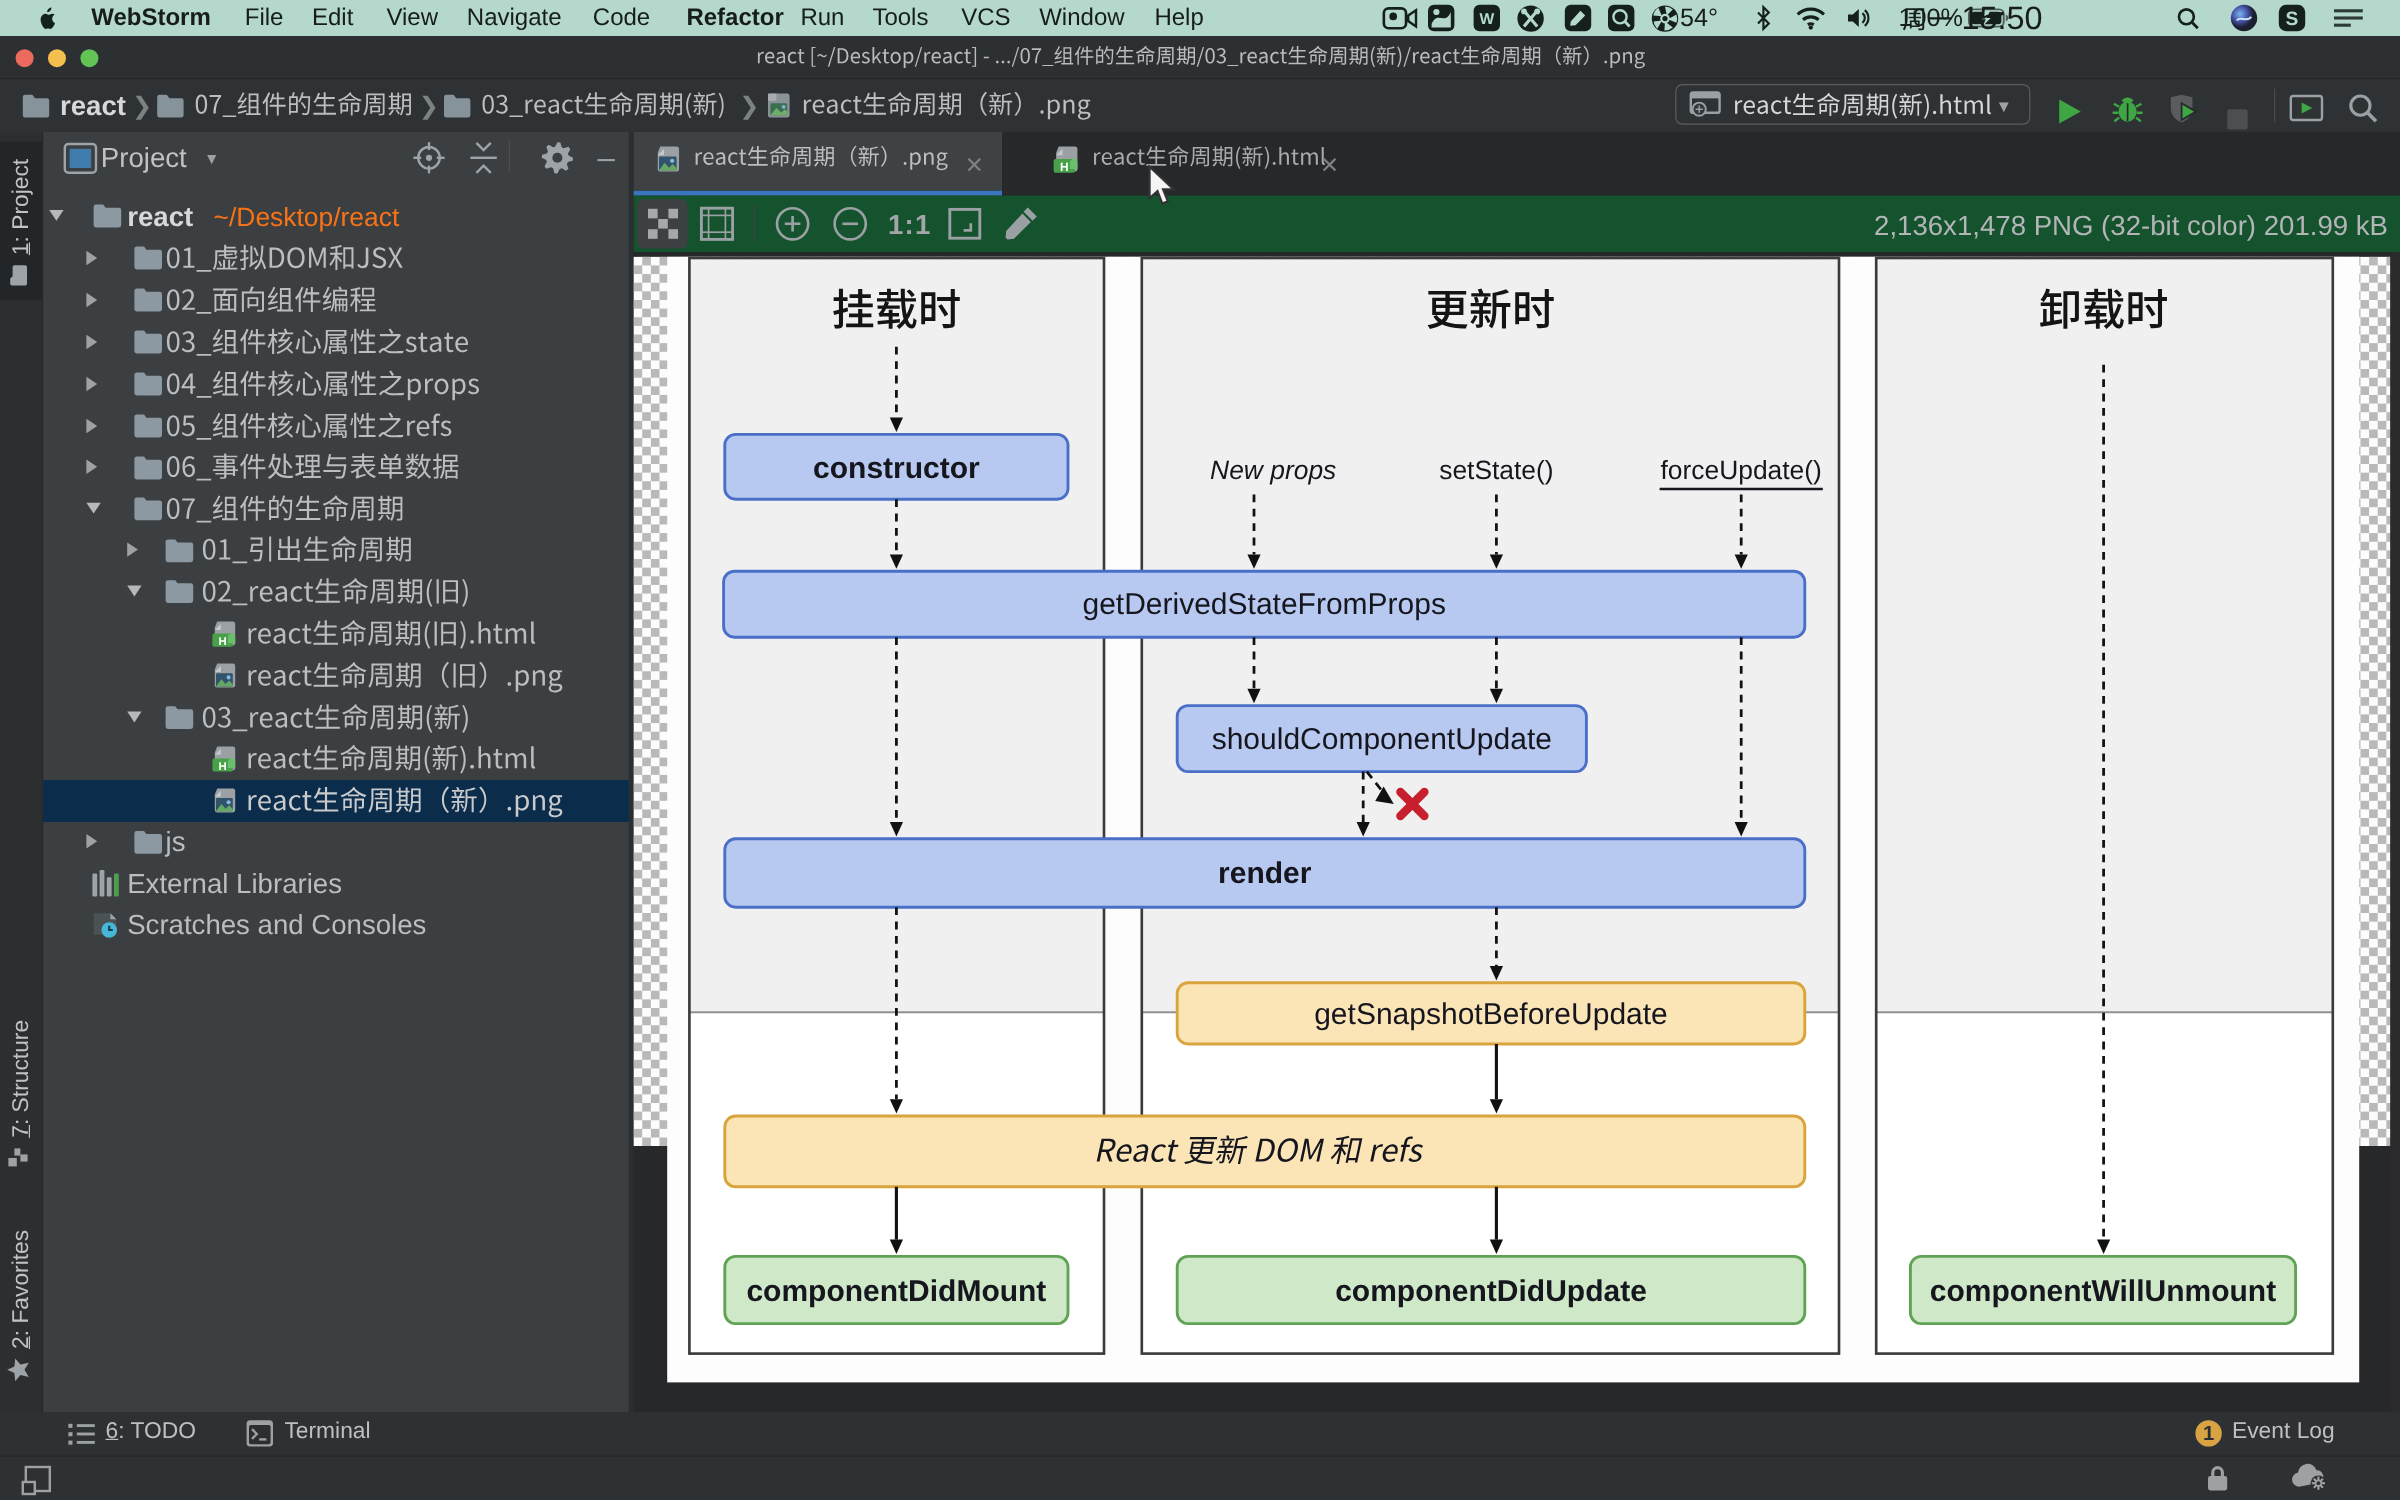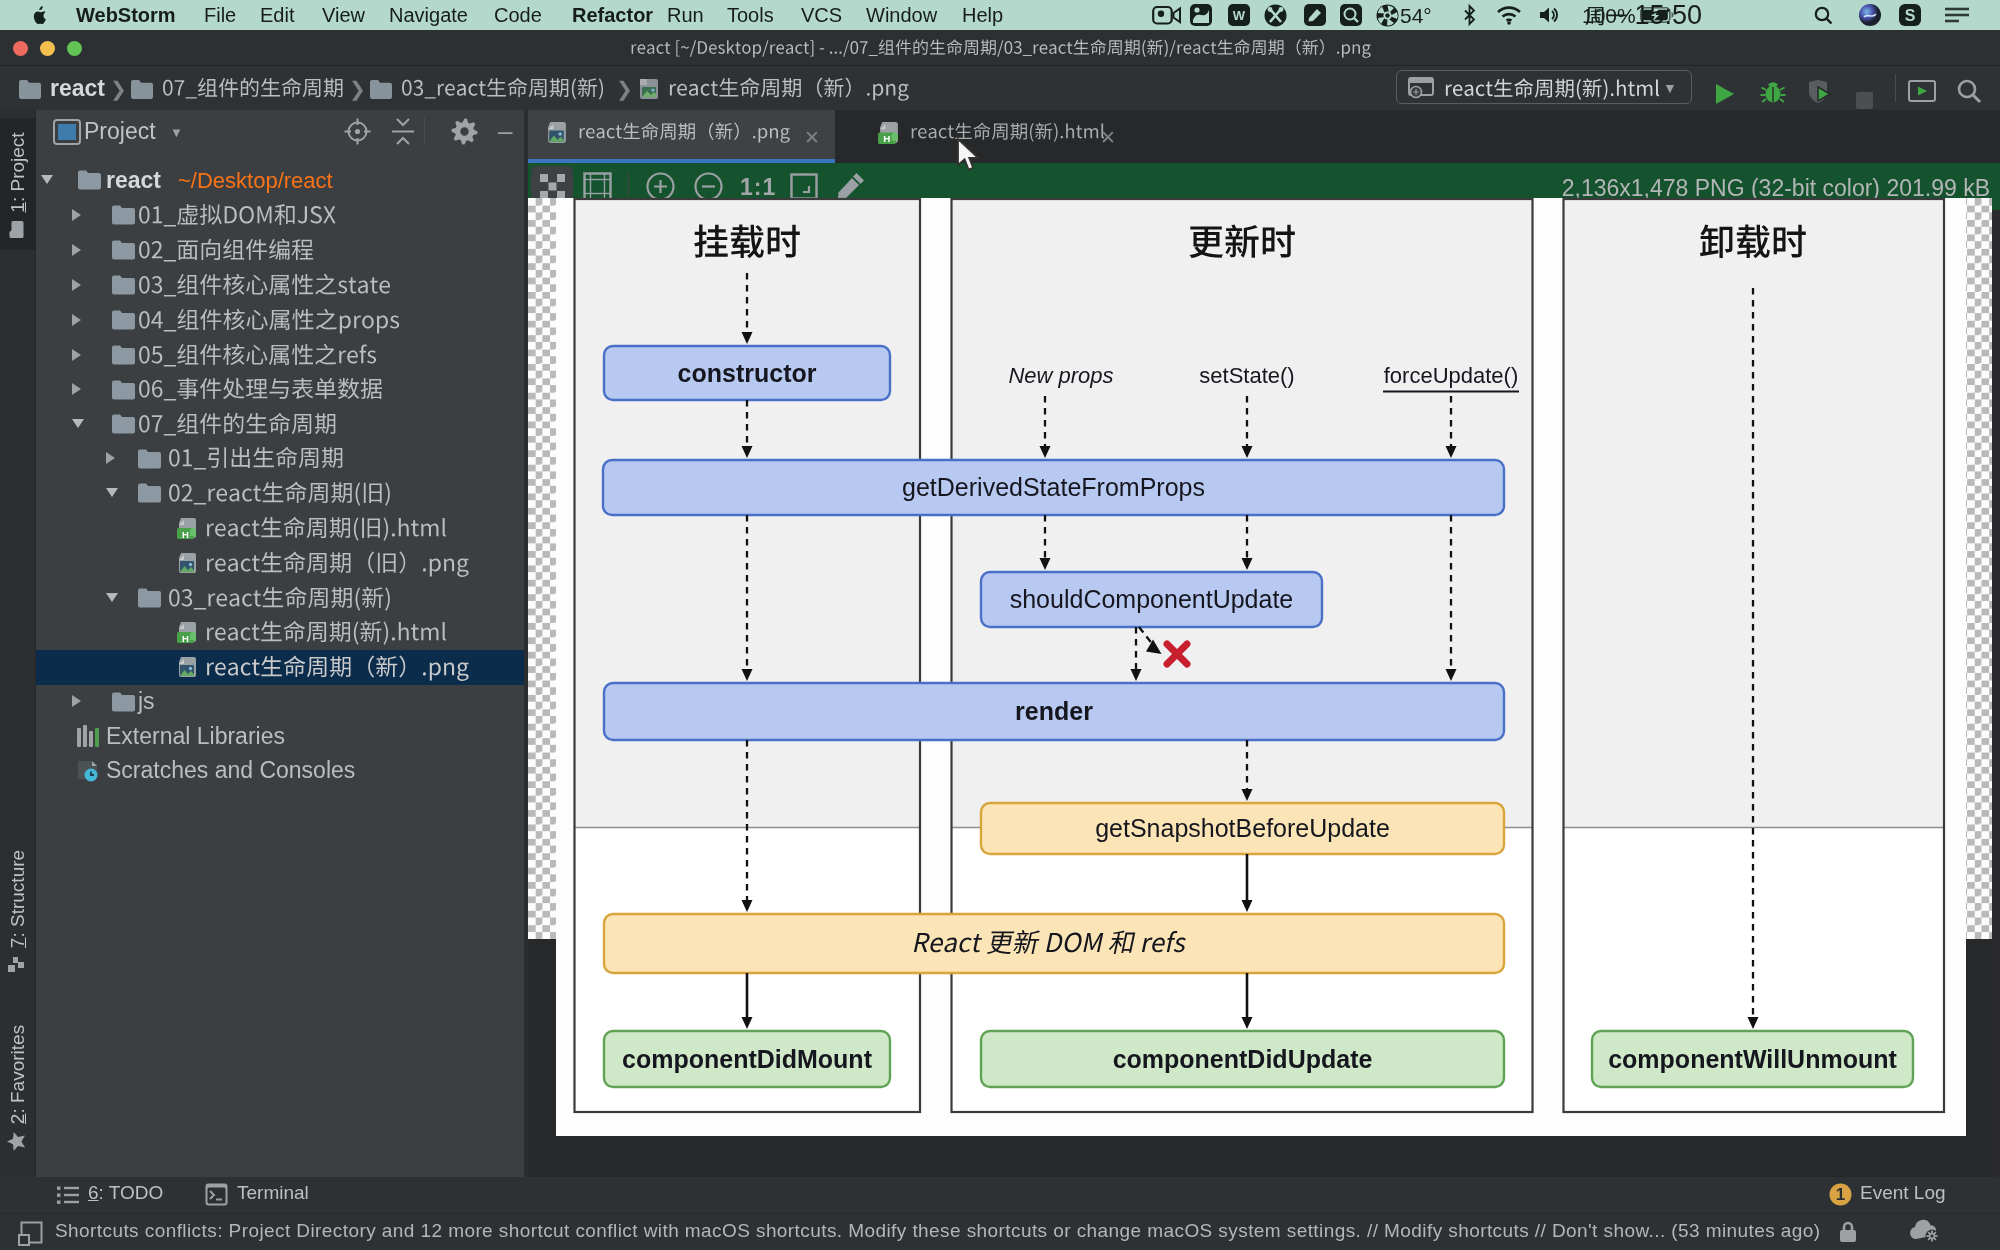--- a/index.html
+++ b/index.html
@@ -21,21 +21,21 @@
 #project { left:36px; top:110px; width:488px; height:1067px; background:#3c3f41; }
 #projhead { position:absolute; left:0; top:0; width:488px; height:44px; }
 .trow { position:absolute; left:0; width:488px; height:35px; line-height:35px; font-size:23px; color:#bbbdbf; white-space:nowrap; }
 #editor { left:528px; top:110px; width:1472px; height:1067px; background:#26282a; }
 #tabbar { position:absolute; left:0; top:0; width:1472px; height:53px; background:#26282a; }
 #tab1 { position:absolute; left:0; top:0; width:307px; height:49px; background:#3e4244; }
 #tab1u { position:absolute; left:0; top:49px; width:307px; height:4px; background:#3a76bf; }
 .tabtext { font-size:20px; color:#bcbec0; }
 .tabx { position:absolute; top:14px; font-size:24px; color:#7e8284; }
 #imgtoolbar { position:absolute; left:0; top:53px; width:1472px; height:47px; background:#14532d; }
-#imgarea { position:absolute; left:0; top:88px; width:1464px; height:741px;
+#imgarea { position:absolute; left:0; top:104px; width:1464px; height:741px;
   background-image: conic-gradient(#b9b9b9 0 25%, #fcfcfc 0 50%, #b9b9b9 0 75%, #fcfcfc 0);
   background-size:14.4px 14.4px; }
 #imgwhite { position:absolute; left:28px; top:0; width:1410px; height:938px; background:#fdfdfd; }
 #rightgut { position:absolute; left:1464px; top:100px; width:8px; height:967px; background:#2b2b2d; }
 
 #botbar { left:0; top:1177px; width:2000px; height:36px; background:#2e3133; font-size:19px; color:#bdbfc1; }
 #statusbar { left:0; top:1213px; width:2000px; height:37px; background:#2e3133; border-top:1px solid #27292b; font-size:19px; color:#b4b6b8; }
 </style></head><body>
 <div id="menubar" class="abs">
     <span style="position:absolute;left:31px;top:5px"><svg width="17" height="20" viewBox="0 0 17 20">
@@ -744,21 +744,20 @@
         <circle cx="11.5" cy="11.5" r="11" fill="#d9a343"></circle>
         <text x="11.5" y="17" text-anchor="middle" font-size="17" font-weight="bold" fill="#2c2f31" font-family="Liberation Sans">1</text>
       </svg></span>
     <span style="position:absolute;left:1860px;top:5px">Event Log</span>
   </div>
 <div id="statusbar" class="abs">
     <span style="position:absolute;left:18px;top:7px"><svg width="25" height="25" viewBox="0 0 25 25">
         <rect x="3.5" y="1.5" width="20" height="20" fill="none" stroke="#9da1a3" stroke-width="2"></rect>
         <rect x="1" y="14" width="10" height="10" fill="#2c2f31" stroke="#9da1a3" stroke-width="2"></rect>
       </svg></span>
-    <span style="position:absolute;left:55px;top:6px;letter-spacing:0.42px">Shortcuts conflicts: Project Directory and 12 more shortcut conflict with macOS shortcuts. Modify these shortcuts or change macOS system settings. // Modify shortcuts // Don't show... (53 minutes ago)</span>
     <span style="position:absolute;left:1838px;top:6px"><svg width="20" height="24" viewBox="0 0 20 24">
         <rect x="2" y="10" width="16" height="12" rx="2" fill="#9da1a3"></rect>
         <path d="M6 10 V7 a4 4 0 0 1 8 0 v3" fill="none" stroke="#9da1a3" stroke-width="2.6"></path>
       </svg></span>
     <span style="position:absolute;left:1908px;top:5px"><svg width="34" height="25" viewBox="0 0 34 25">
         <path d="M8 20 a6 6 0 0 1-1-11.9 a8 8 0 0 1 15.5-1.9 a5.5 5.5 0 0 1 3 10.2" fill="#9da1a3"></path>
         <circle cx="24" cy="17" r="6.5" fill="#2c2f31"></circle>
         <g fill="#9da1a3">
           <circle cx="24" cy="17" r="3"></circle>
           <g stroke="#9da1a3" stroke-width="1.8">

